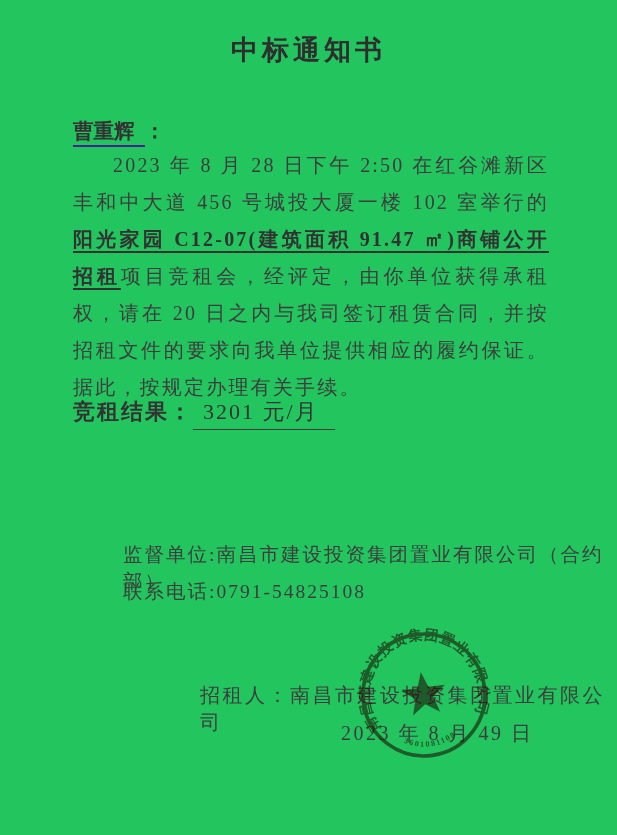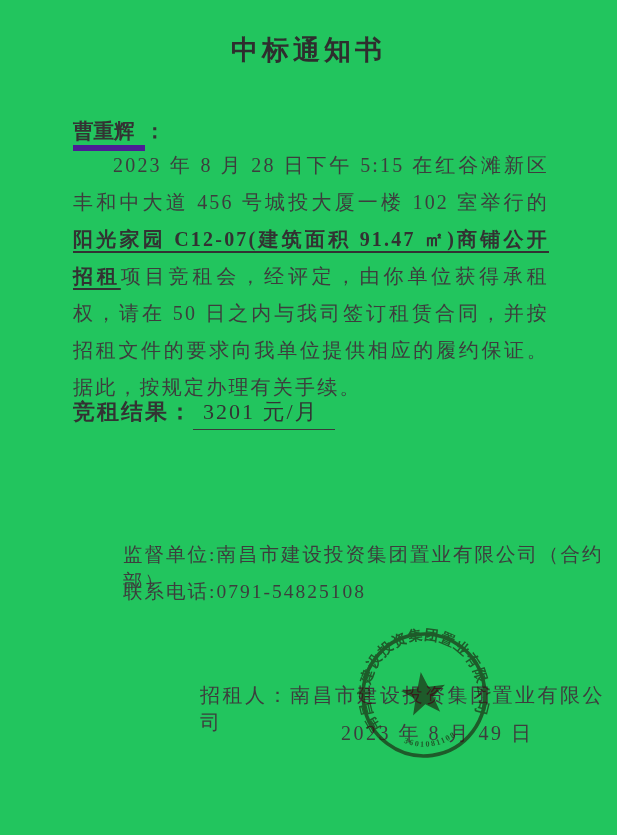--- a/index.html
+++ b/index.html
@@ -28,21 +28,21 @@
   .greeting {
     position: absolute;
     left: 73px;
     top: 117px;
     font-size: 20.5px;
     font-weight: bold;
     color: #333;
   }
   .greeting .name {
     display: inline-block;
-    border-bottom: 6px solid #4c1d95;
+    border-bottom: 2px solid #4c1d95;
     padding-right: 10px;
   }
   .para {
     position: absolute;
     left: 73px;
     width: 476px;
     font-size: 20px;
     line-height: 37px;
     letter-spacing: 2.2px;
     text-align: justify;
@@ -106,21 +106,21 @@
 
 <div class="page">
 
   <div class="title">中标通知书</div>
 
   <div class="greeting">
     <span class="name">曹重辉</span><span>：</span>
   </div>
 
   <p class="para para1">
-    <span>2023 年 8 月 28 日下午 5:15 在红谷滩新区丰和中大道 456 号城投大厦一楼 102 室举行的</span><span class="emphasis">阳光家园 C12-07(建筑面积 91.47 ㎡)商铺公开招租</span><span>项目竞租会，经评定，由你单位获得承租权，请在 50 日之内与我司签订租赁合同，并按招租文件的要求向我单位提供相应的履约保证。据此，按规定办理有关手续。</span>
+    <span>2023 年 8 月 28 日下午 2:50 在红谷滩新区丰和中大道 456 号城投大厦一楼 102 室举行的</span><span class="emphasis">阳光家园 C12-07(建筑面积 91.47 ㎡)商铺公开招租</span><span>项目竞租会，经评定，由你单位获得承租权，请在 20 日之内与我司签订租赁合同，并按招租文件的要求向我单位提供相应的履约保证。据此，按规定办理有关手续。</span>
   </p>
 
   <div class="result-line">
     <span class="result-label">竞租结果：</span><span class="result-value">3201 元/月</span>
   </div>
 
 
   <div class="info-line supervisor-line">监督单位:南昌市建设投资集团置业有限公司（合约部）</div>
   <div class="info-line phone-line">联系电话:0791-54825108</div>
 

